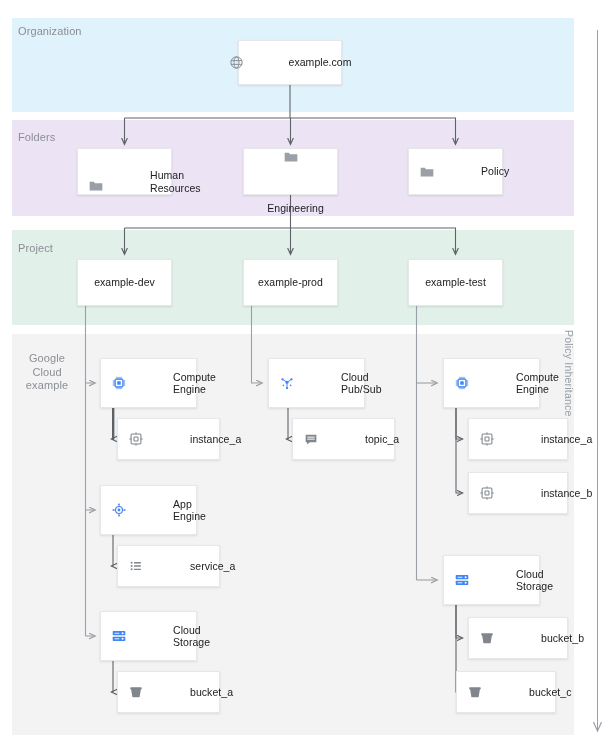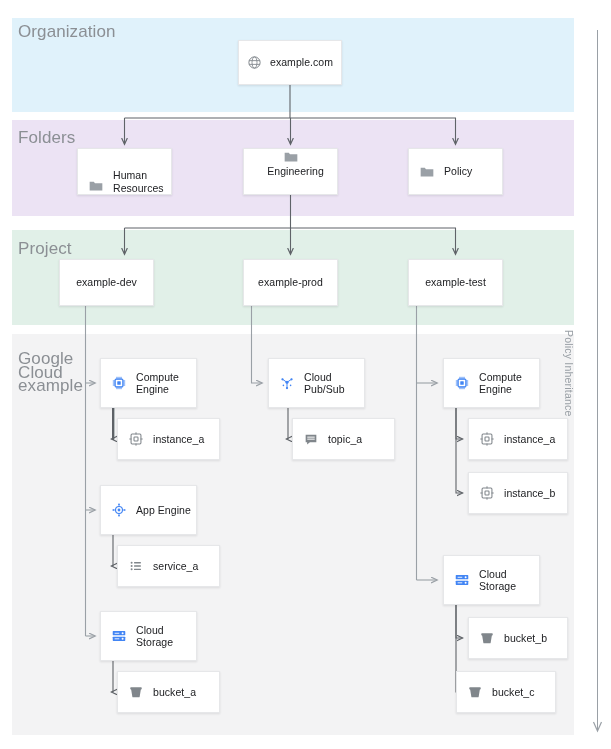--- a/index.html
+++ b/index.html
@@ -1,24 +1,24 @@
 <!DOCTYPE html>
 <html><head>
 <meta charset="utf-8">
 <style>
   html,body{margin:0;padding:0;background:#ffffff;}
   body{font-family:"Liberation Sans","DejaVu Sans",sans-serif;-webkit-font-smoothing:antialiased;}
   #canvas{position:relative;width:611px;height:749px;overflow:hidden;background:#ffffff;}
 
   .band{position:absolute;left:12px;width:562px;}
-  .band-label{position:absolute;color:#8b8f94;font-size:17px;line-height:13.5px;letter-spacing:.1px;}
+  .band-label{position:absolute;color:#8b8f94;font-size:11px;line-height:13.5px;letter-spacing:.1px;text-align:center;}
 
   .node{position:absolute;background:#ffffff;border:1px solid #e6e7e9;
         box-shadow:0 1px 2px rgba(60,64,67,.13);
-        display:flex;align-items:center;box-sizing:border-box;}
+        display:flex;align-items:center;box-sizing:border-box;gap:37px;}
   .node .ico{flex:0 0 auto;display:flex;align-items:center;justify-content:center;}
   .node .lbl{font-size:10.5px;line-height:12.5px;color:#202124;letter-spacing:.05px;}
   .node.center{justify-content:center;}
   .node.center .lbl{text-align:center;}
 
   svg.edges{position:absolute;left:0;top:0;width:611px;height:749px;overflow:visible;}
   .ln{stroke:#5f6368;stroke-width:1.1;fill:none;}
   .ln-soft{stroke:#9aa0a6;stroke-width:1.1;fill:none;}
 
   .pi-line{position:absolute;left:597px;top:30px;width:1px;height:700px;background:#9aa0a6;}
@@ -145,21 +145,21 @@
         <span class="lbl">Engineering</span>
       </div>
       <div class="node" style="left: 408px; top: 148px; width: 95px; height: 47px; padding-left: 10px;">
         <span class="ico" style="margin-right: 9px;">
           <svg width="16" height="16" viewBox="0 0 24 24">
             <path d="M2.5,5.5 h6.2 l1.8,2.2 h11 v11 h-19 z" fill="#9aa0a6"></path>
           </svg>
         </span>
         <span class="lbl">Policy</span>
       </div>
-      <div class="node center" style="left: 59px; top: 259px; width: 95px; height: 47px; justify-content: center;">
+      <div class="node center" style="left: 77px; top: 259px; width: 95px; height: 47px; justify-content: center;">
         <span class="lbl">example-dev</span>
       </div>
       <div class="node center" style="left: 243px; top: 259px; width: 95px; height: 47px;">
         <span class="lbl">example-prod</span>
       </div>
       <div class="node center" style="left: 408px; top: 259px; width: 95px; height: 47px;">
         <span class="lbl">example-test</span>
       </div>
       <div class="node" style="left: 100px; top: 358px; width: 97px; height: 50px; padding-left: 10px;">
         <span class="ico" style="margin-right: 9px;">

